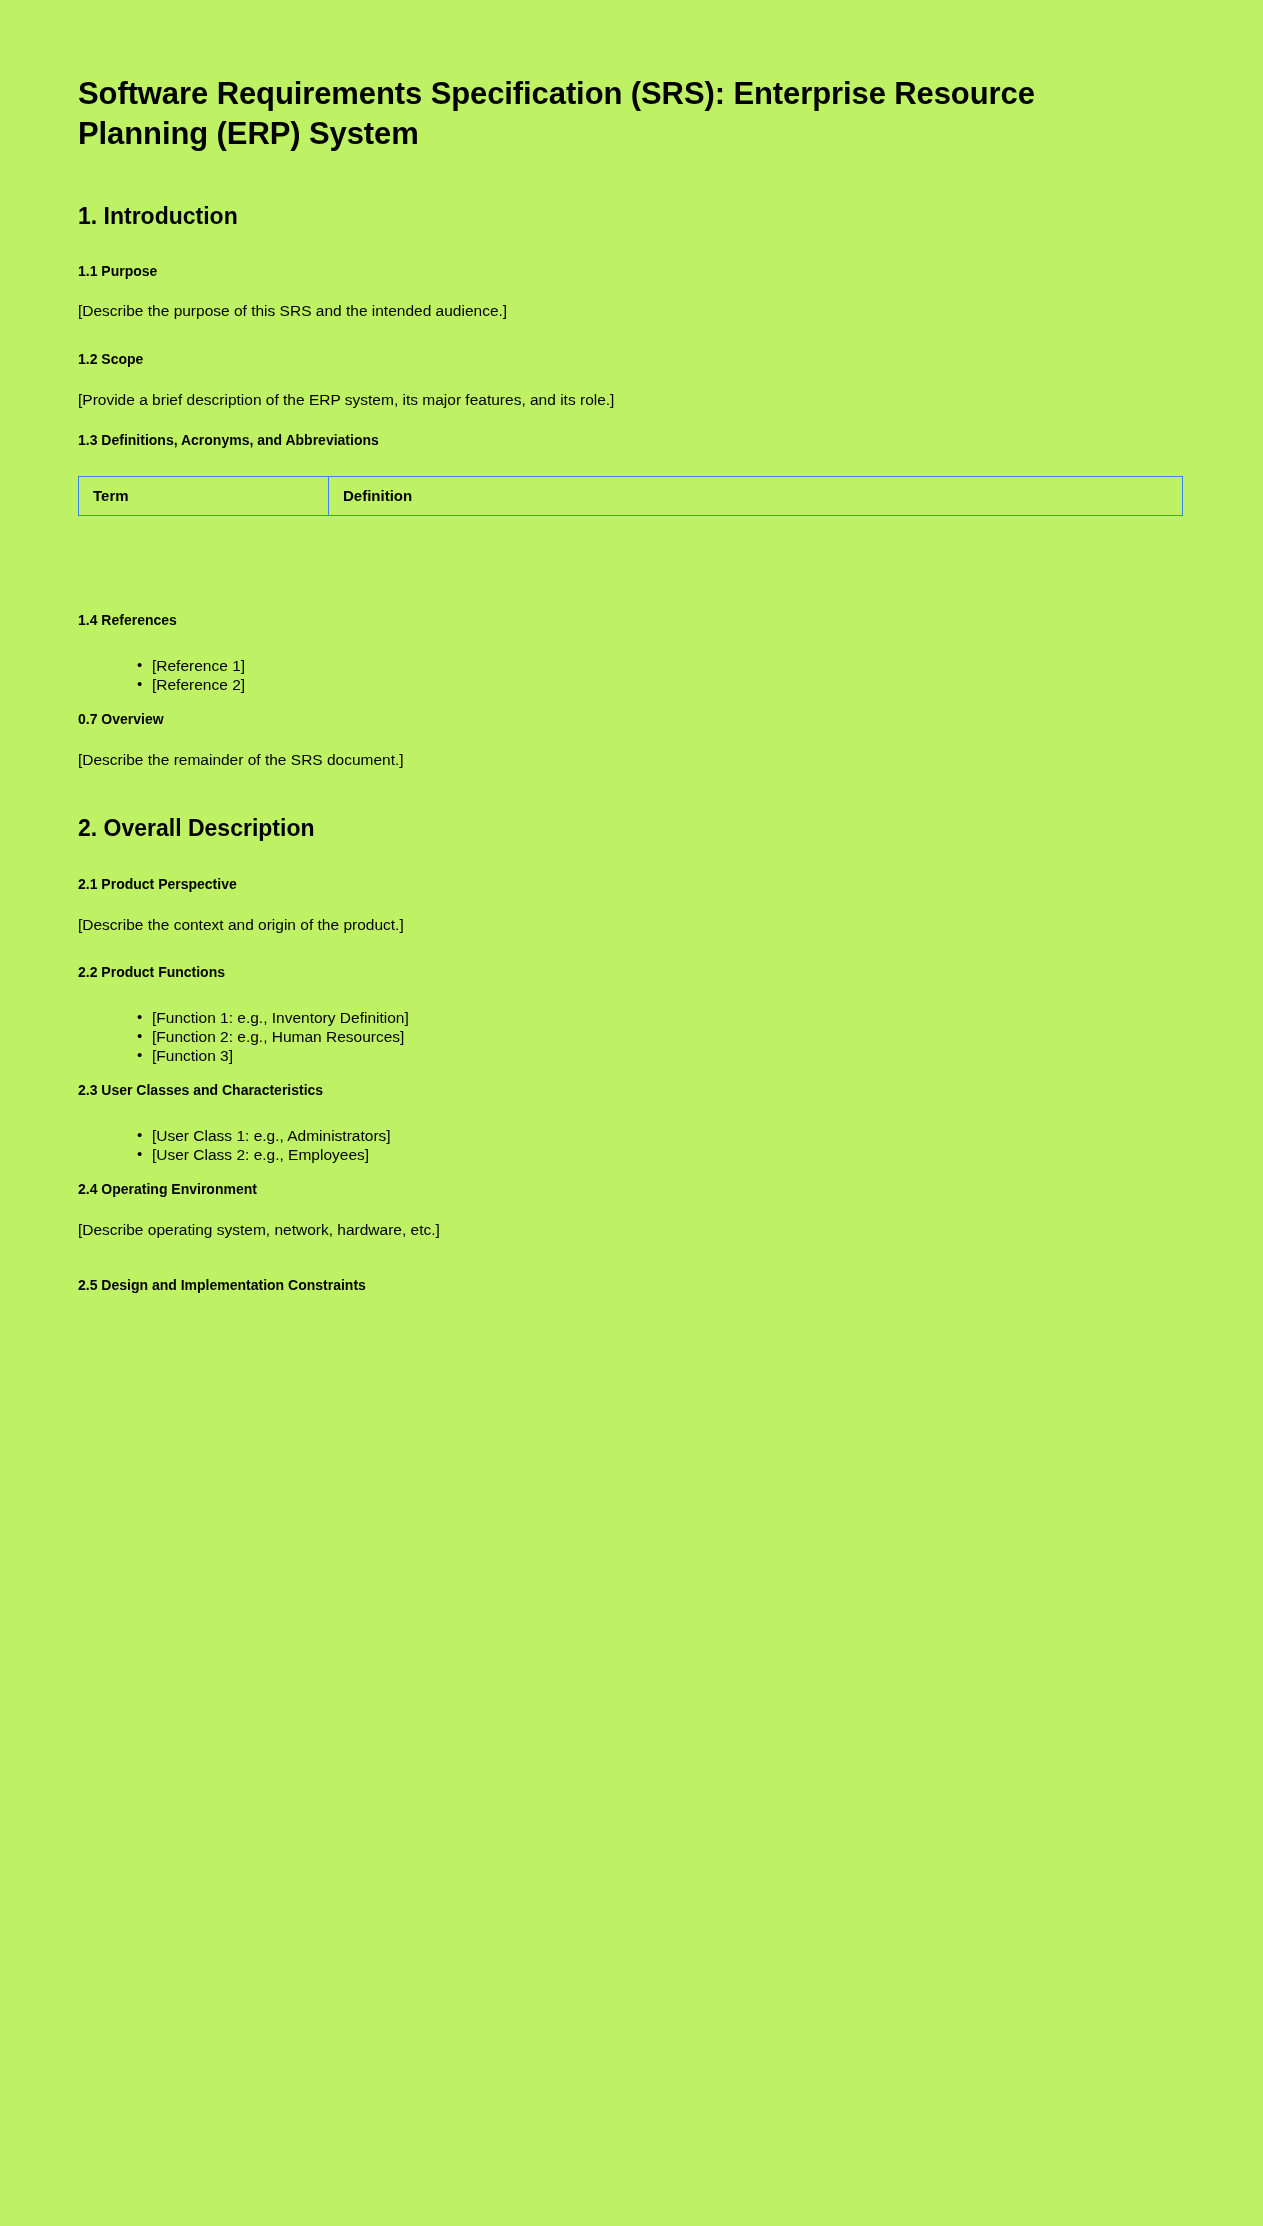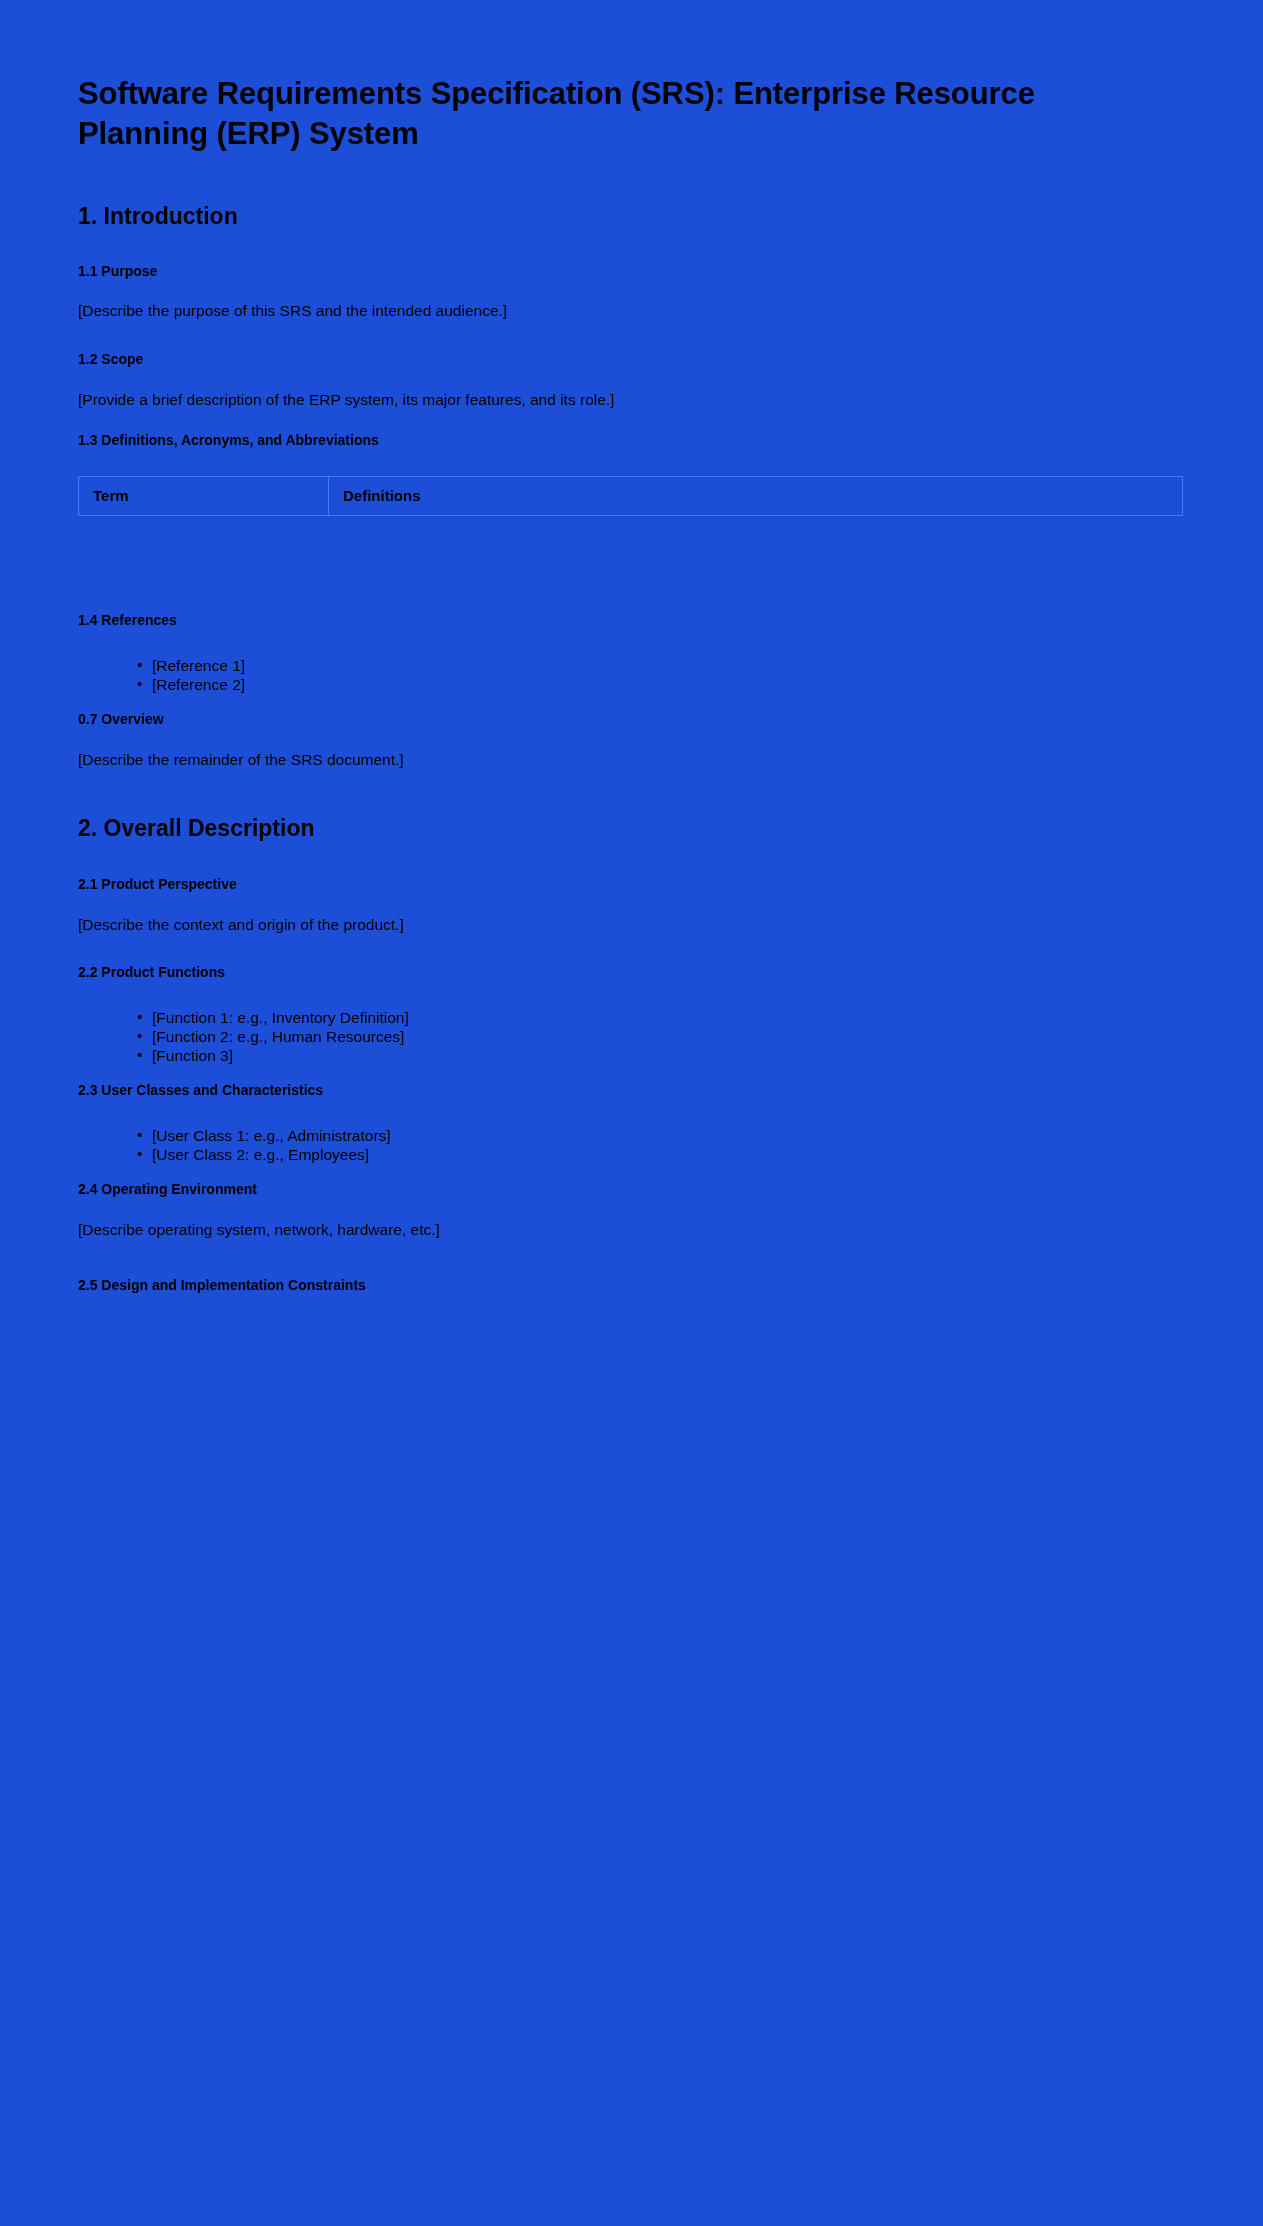--- a/index.html
+++ b/index.html
@@ -13,21 +13,21 @@
     height: 2226px;
     font-family: "Liberation Sans", sans-serif;
     color: #000000;
     -webkit-font-smoothing: antialiased;
   }
 
   .page {
     position: relative;
     width: 1263px;
     height: 2226px;
-    background: #1d4ed8;
+    background: #bef264;
     overflow: hidden;
   }
 
   
   .doc-clip {
     position: absolute;
     left: 0;
     top: 0;
     width: 1263px;
     height: 1293px;
@@ -154,21 +154,21 @@
       <h3 class="subsection-heading" style="top:430px;">1.3 Definitions, Acronyms, and Abbreviations</h3>
 
       <table class="def-table">
         <colgroup>
           <col class="col-term">
           <col class="col-def">
         </colgroup>
         <thead>
           <tr>
             <th>Term</th>
-            <th>Definitions</th>
+            <th>Definition</th>
           </tr>
         </thead>
         <tbody>
         </tbody>
       </table>
 
       <h3 class="subsection-heading" style="top:610px;">1.4 References</h3>
 
       <ul class="doc-list" style="top:652px;">
         <li>[Reference 1]</li>

